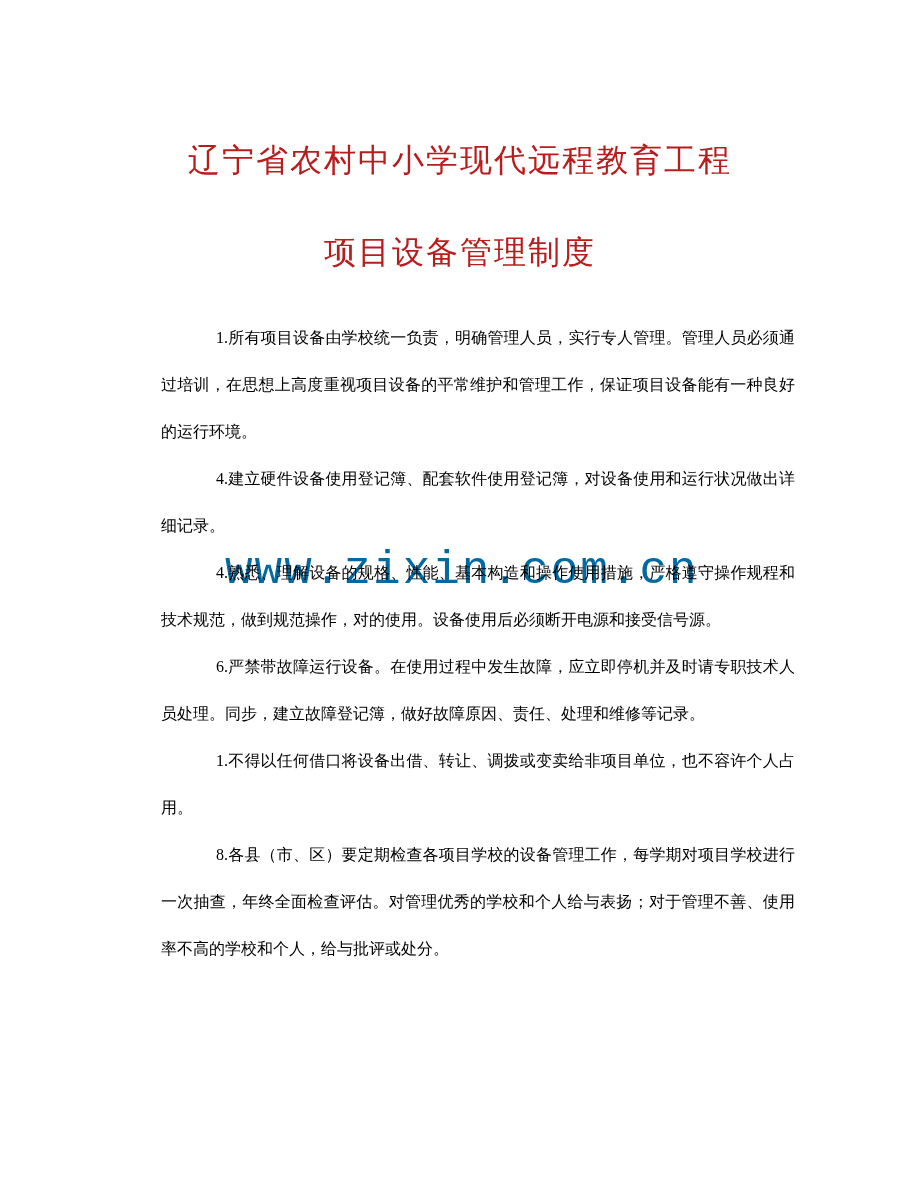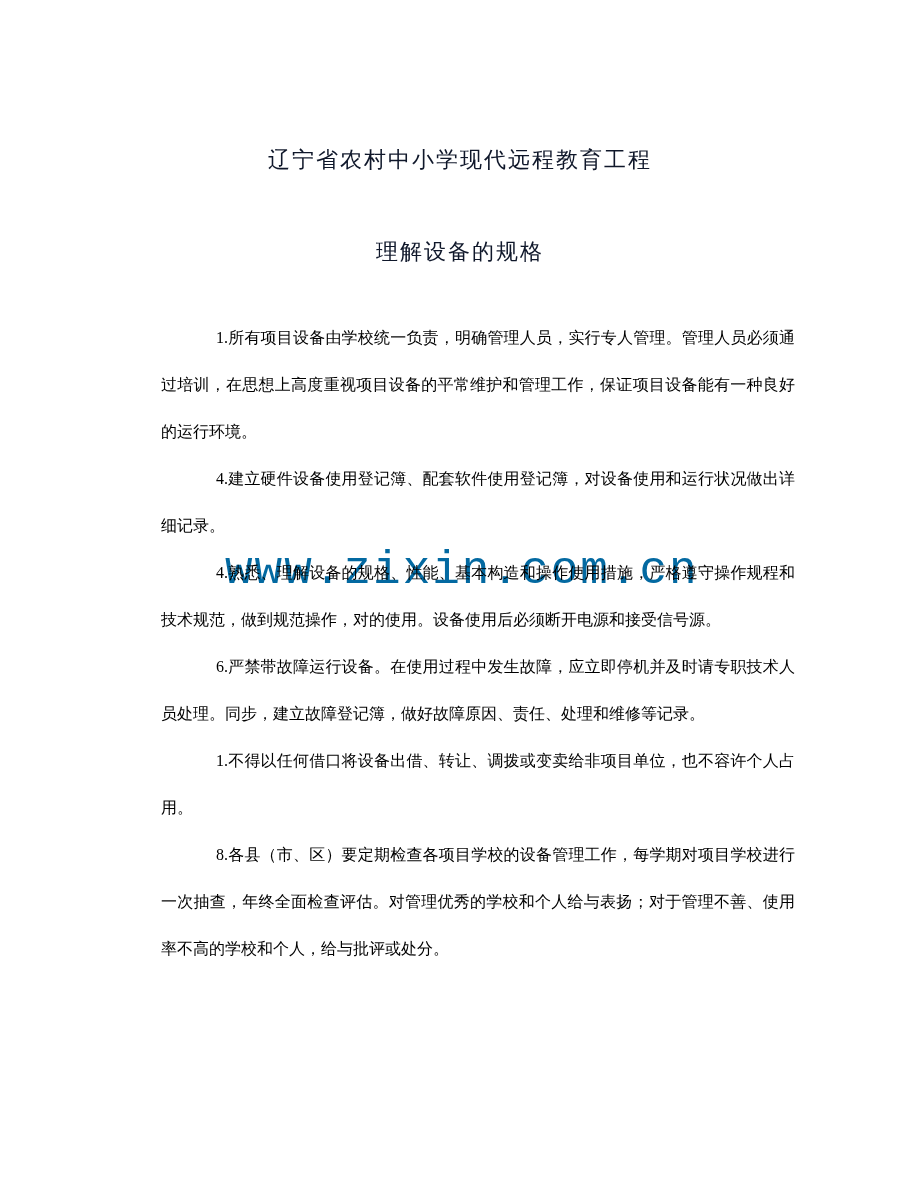--- a/index.html
+++ b/index.html
@@ -32,26 +32,26 @@
   }
   .content {
     position: absolute;
     top: 138px;
     left: 125px;
     width: 670px;
     z-index: 1;
   }
   .doc-title {
     margin: 0;
-    font-size: 22px;
+    font-size: 32px;
     font-weight: normal;
     text-align: center;
     line-height: 44px;
     letter-spacing: 2px;
-    color: #0f172a;
+    color: #b91c1c;
   }
   .doc-title.second {
     margin-top: 48px;
   }
   .doc-body {
     margin-top: 40px;
     margin-left: 36px;
   }
   .doc-body p {
     margin: 0;
@@ -66,21 +66,21 @@
 <body>
 
 <div class="page">
 
   <div class="watermark">www.zixin.com.cn</div>
 
   <div class="content">
 
     <h1 class="doc-title">辽宁省农村中小学现代远程教育工程</h1>
 
-    <h1 class="doc-title second">理解设备的规格</h1>
+    <h1 class="doc-title second">项目设备管理制度</h1>
 
     <div class="doc-body">
       <p>1.所有项目设备由学校统一负责，明确管理人员，实行专人管理。管理人员必须通过培训，在思想上高度重视项目设备的平常维护和管理工作，保证项目设备能有一种良好的运行环境。</p>
       <p>4.建立硬件设备使用登记簿、配套软件使用登记簿，对设备使用和运行状况做出详细记录。</p>
       <p>4.熟悉、理解设备的规格、性能、基本构造和操作使用措施，严格遵守操作规程和技术规范，做到规范操作，对的使用。设备使用后必须断开电源和接受信号源。</p>
       <p>6.严禁带故障运行设备。在使用过程中发生故障，应立即停机并及时请专职技术人员处理。同步，建立故障登记簿，做好故障原因、责任、处理和维修等记录。</p>
       <p>1.不得以任何借口将设备出借、转让、调拨或变卖给非项目单位，也不容许个人占用。</p>
       <p>8.各县（市、区）要定期检查各项目学校的设备管理工作，每学期对项目学校进行一次抽查，年终全面检查评估。对管理优秀的学校和个人给与表扬；对于管理不善、使用率不高的学校和个人，给与批评或处分。</p>
     </div>
 

